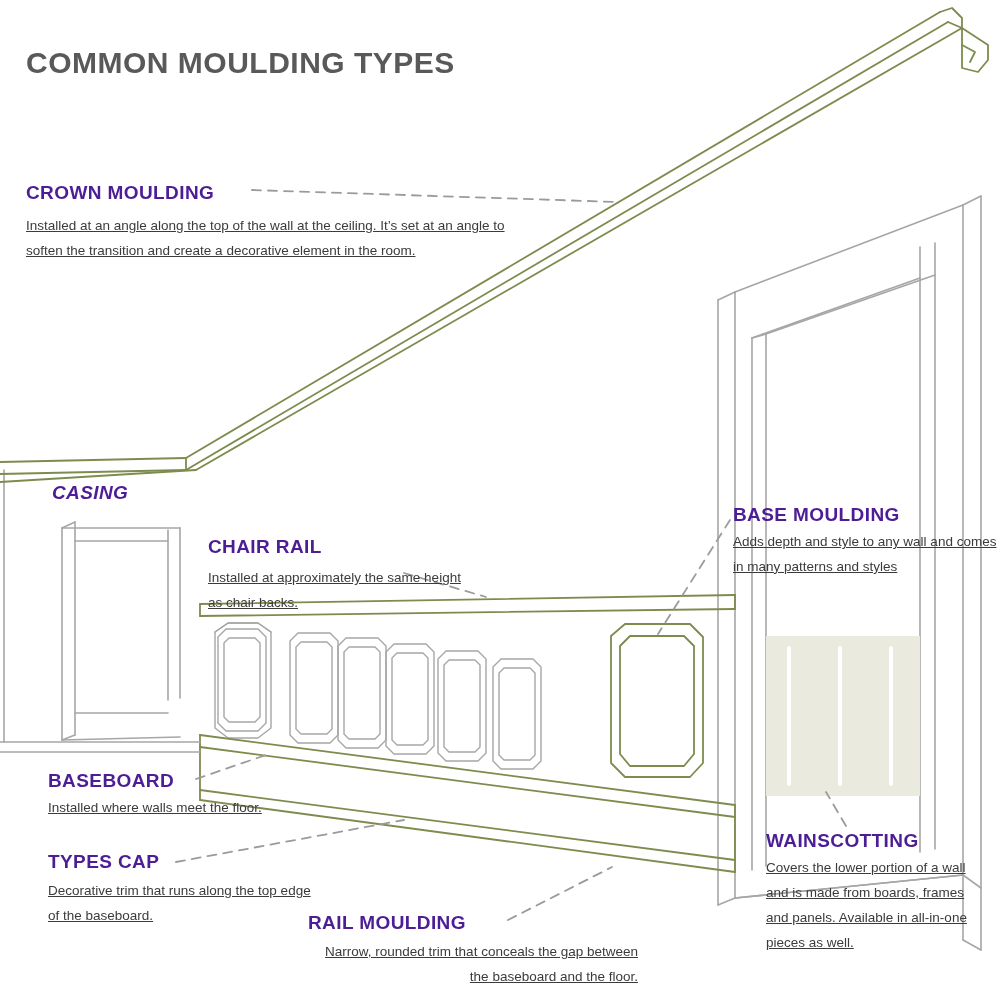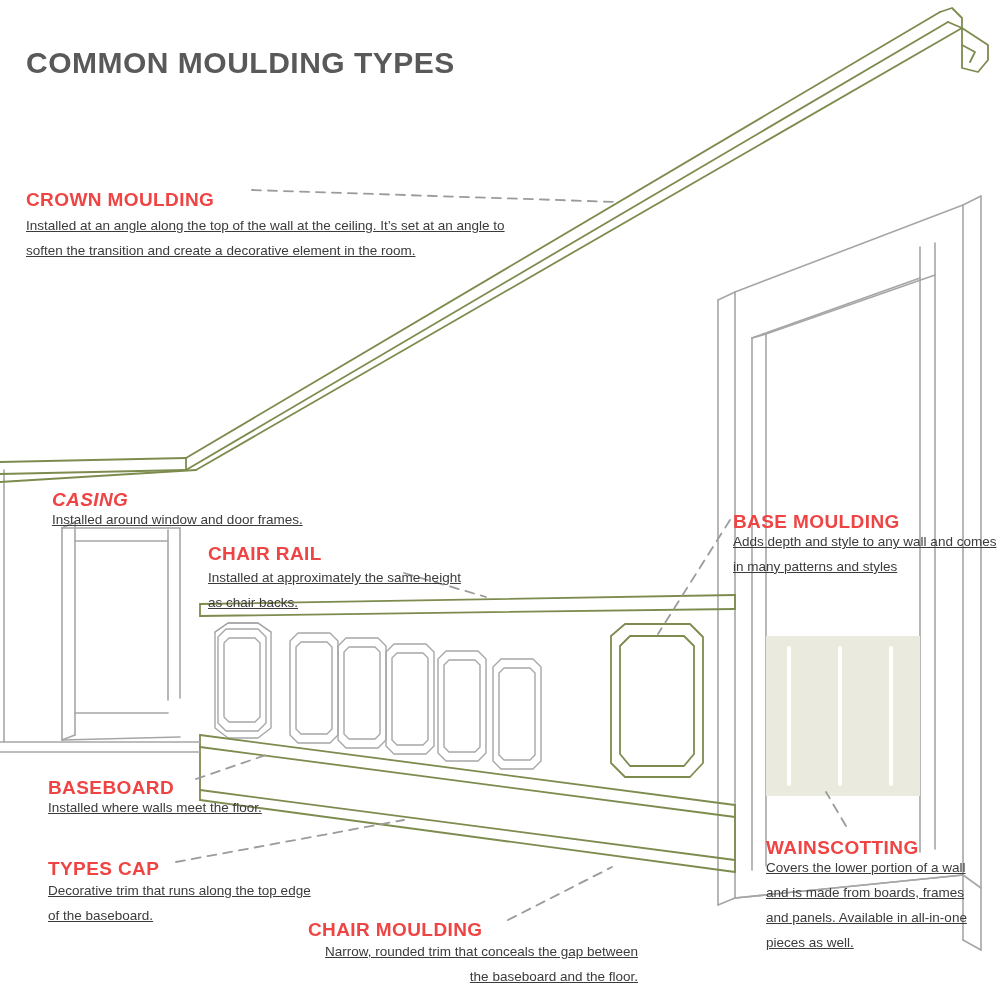--- a/index.html
+++ b/index.html
@@ -31,25 +31,24 @@
     font-size: 30px;
     font-weight: bold;
     letter-spacing: 0.5px;
     color: #595959;
     font-family: "Liberation Sans", sans-serif;
   }
   .label {
     position: absolute;
     font-size: 19px;
     font-weight: bold;
-    color: #ef4444;
+    color: #4c1d95;
     letter-spacing: 0.4px;
     white-space: nowrap;
     font-family: "Liberation Sans", sans-serif;
-    margin-top: 7px;
   }
   .desc {
     position: absolute;
     font-size: 13.5px;
     color: #3b3b3b;
     line-height: 1.85;
     font-family: "Liberation Sans", sans-serif;
     text-decoration: underline;
   }
   
@@ -220,33 +219,32 @@
       </g>
     </g>
   </svg>
 
   <div class="title">COMMON MOULDING TYPES</div>
 
   <div class="label crown-label">CROWN MOULDING</div>
   <div class="desc  crown-desc">Installed at an angle along the top of the wall at the ceiling.  It’s set at an angle to soften the transition and create a decorative element in the room.</div>
 
   <div class="label casing-label">CASING</div>
-  <div class="desc  casing-desc">Installed around window and door frames.</div>
 
   <div class="label chair-label">CHAIR RAIL</div>
   <div class="desc  chair-desc">Installed at approximately the same height as chair backs.</div>
 
   <div class="label panel-label">BASE MOULDING</div>
   <div class="desc  panel-desc">Adds depth and style to any wall and comes in many patterns and styles</div>
 
   <div class="label base-label">BASEBOARD</div>
   <div class="desc  base-desc">Installed where walls meet the floor.</div>
 
   <div class="label basecap-label">TYPES CAP</div>
   <div class="desc  basecap-desc">Decorative trim that runs along the top edge of the baseboard.</div>
 
-  <div class="label shoe-label">CHAIR MOULDING</div>
+  <div class="label shoe-label">RAIL MOULDING</div>
   <div class="desc  shoe-desc">Narrow, rounded trim that conceals the gap between the baseboard and the floor.</div>
 
   <div class="label wains-label">WAINSCOTTING</div>
   <div class="desc  wains-desc">Covers the lower portion of a wall and is made from boards, frames and panels. Available in all-in-one pieces as well.</div>
 
 </div>
 
 </body></html>

